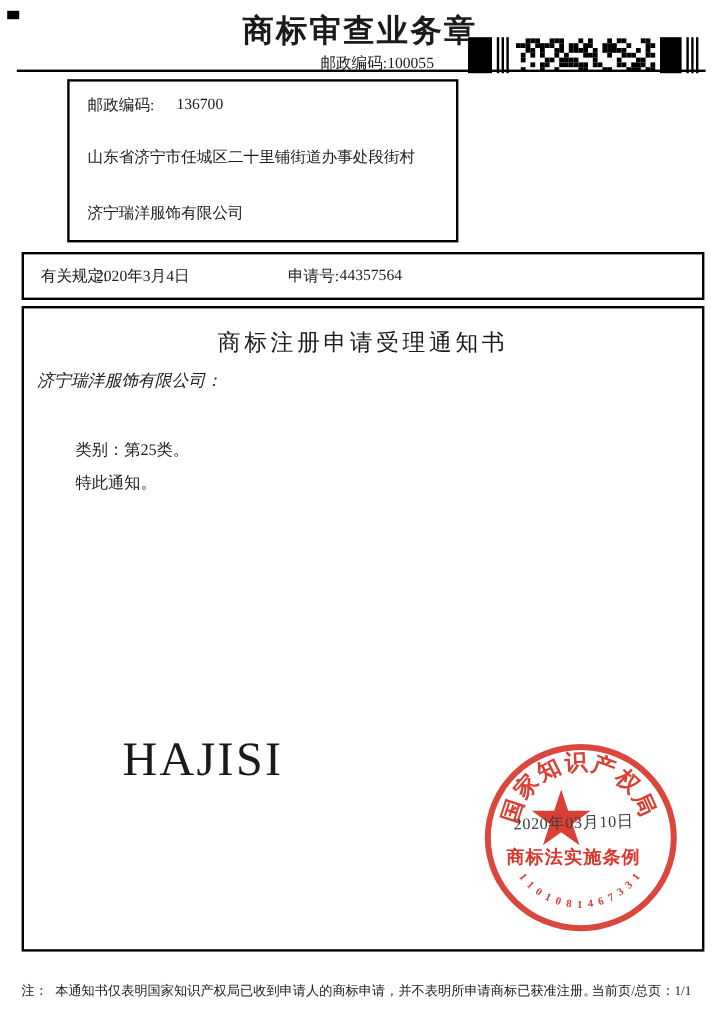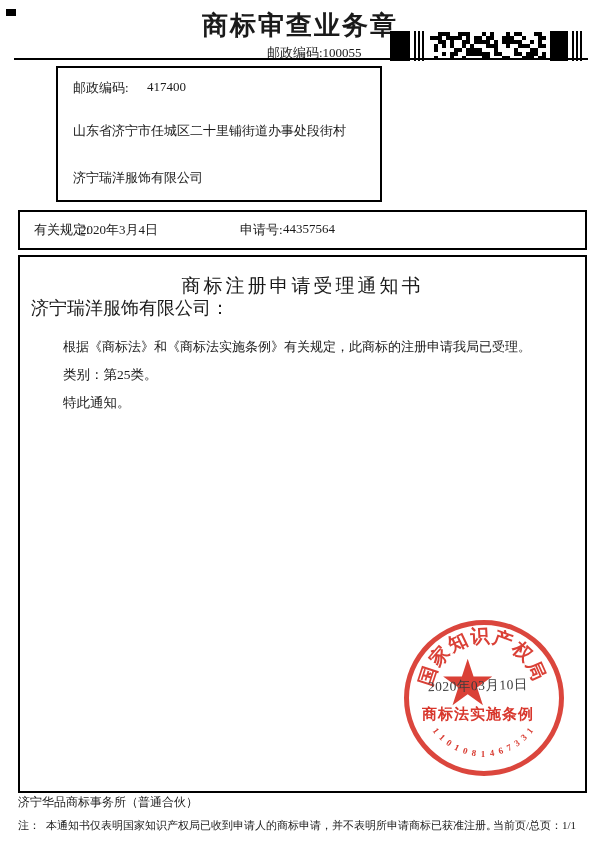--- a/index.html
+++ b/index.html
@@ -30,21 +30,21 @@
   
   .dn-label{left:10px;top:22px;}
   .dn-value{left:38px;top:64px;letter-spacing:.5px;}
   
   .ar-date-label{left:14px;top:9px;}
   .ar-date-value{left:60px;top:9px;}
   .ar-no-label{left:220px;top:9px;text-align:center;}
   .ar-no-value{left:263px;top:9px;}
   
   .nt-title{left:0;top:16px;width:565px;text-align:center;font-size:19px;letter-spacing:3px;}
-  .nt-salutation{left:11px;top:39px;font-size:18px;}
+  .nt-salutation{left:11px;top:52px;font-size:14px;font-style:italic;}
   .nt-body{left:43px;top:81px;font-size:13px;white-space:nowrap;}
   .nt-category{left:43px;top:109px;font-size:13.5px;}
   .nt-closing{left:43px;top:137px;font-size:13.5px;}
   .nt-trademark{left:82px;top:352px;font-size:40px;letter-spacing:2px;}
   
   .seal{left:382px;top:361px;width:164px;height:158px;}
   .seal-ring{position:absolute;left:2px;top:2px;width:150px;height:146px;border:5px solid #d5261b;
              border-radius:50%;opacity:.85;}
   .seal-inner{position:absolute;left:0;top:0;width:164px;height:158px;}
   .arc-char{position:absolute;left:81px;top:76px;color:#d5261b;font-weight:bold;font-size:19px;
@@ -183,39 +183,39 @@
       <div class="bc" style="left: 160px; top: 0px; width: 18px; height: 30px;"></div>
       <div class="bc" style="left: 182px; top: 0px; width: 2px; height: 30px;"></div>
       <div class="bc" style="left: 186px; top: 0px; width: 2px; height: 30px;"></div>
       <div class="bc" style="left: 190px; top: 0px; width: 2px; height: 30px;"></div>
     </div>
 
   <div class="abs top-rule"></div>
 
   <div class="abs box recipient-box">
     <span class="abs fs13 rc-label">邮政编码:</span>
-    <span class="abs fs13 rc-value">417400</span>
+    <span class="abs fs13 rc-value">136700</span>
     <span class="abs fs13 rc-addr">山东省济宁市任城区二十里铺街道办事处段街村</span>
     <span class="abs fs13 rc-company">济宁瑞洋服饰有限公司</span>
   </div>
 
 
   <div class="abs box row-box">
     <span class="abs fs13 ar-date-label">有关规定:</span>
     <span class="abs fs13 ar-date-value">2020年3月4日</span>
     <span class="abs fs13 ar-no-label">申请号:</span>
     <span class="abs fs13 ar-no-value">44357564</span>
   </div>
 
   <div class="abs box main-box">
     <div class="abs nt-title">商标注册申请受理通知书</div>
     <div class="abs nt-salutation">济宁瑞洋服饰有限公司：</div>
-    <div class="abs nt-body">根据《商标法》和《商标法实施条例》有关规定，此商标的注册申请我局已受理。</div>
     <div class="abs nt-category">类别：第25类。</div>
     <div class="abs nt-closing">特此通知。</div>
+    <div class="abs nt-trademark">HAJISI</div>
 
     <div class="abs seal">
       <div class="seal-ring"></div>
       <div class="seal-inner">
           <span class="arc-char" style="transform: translate(-50%, -50%) rotate(-72deg) translateY(-58px);">国</span>
           <span class="arc-char" style="transform: translate(-50%, -50%) rotate(-49deg) translateY(-58px);">家</span>
           <span class="arc-char" style="transform: translate(-50%, -50%) rotate(-26deg) translateY(-58px);">知</span>
           <span class="arc-char" style="transform: translate(-50%, -50%) rotate(-3deg) translateY(-58px);">识</span>
           <span class="arc-char" style="transform: translate(-50%, -50%) rotate(20deg) translateY(-58px);">产</span>
           <span class="arc-char" style="transform: translate(-50%, -50%) rotate(43deg) translateY(-58px);">权</span>
@@ -235,21 +235,20 @@
           <span class="serial-char" style="transform: translate(-50%, -50%) rotate(-34.6667deg) translateY(60px);">3</span>
           <span class="serial-char" style="transform: translate(-50%, -50%) rotate(-43.3333deg) translateY(60px);">3</span>
           <span class="serial-char" style="transform: translate(-50%, -50%) rotate(-52deg) translateY(60px);">1</span>
         </div>
       <div class="seal-star">★</div>
       <div class="seal-date">2020年03月10日</div>
       <div class="seal-caption">商标法实施条例</div>
     </div>
   </div>
 
-  <div class="abs agency">济宁华品商标事务所（普通合伙）</div>
 
   <div class="abs note">
     <span class="note-label">注：</span><span>本通知书仅表明国家知识产权局已收到申请人的商标申请，并不表明所申请商标已获准注册。</span>
   </div>
   <div class="abs pageinfo">
     <span>当前页/总页：</span><span>1/1</span>
   </div>
 
 </div>
 

